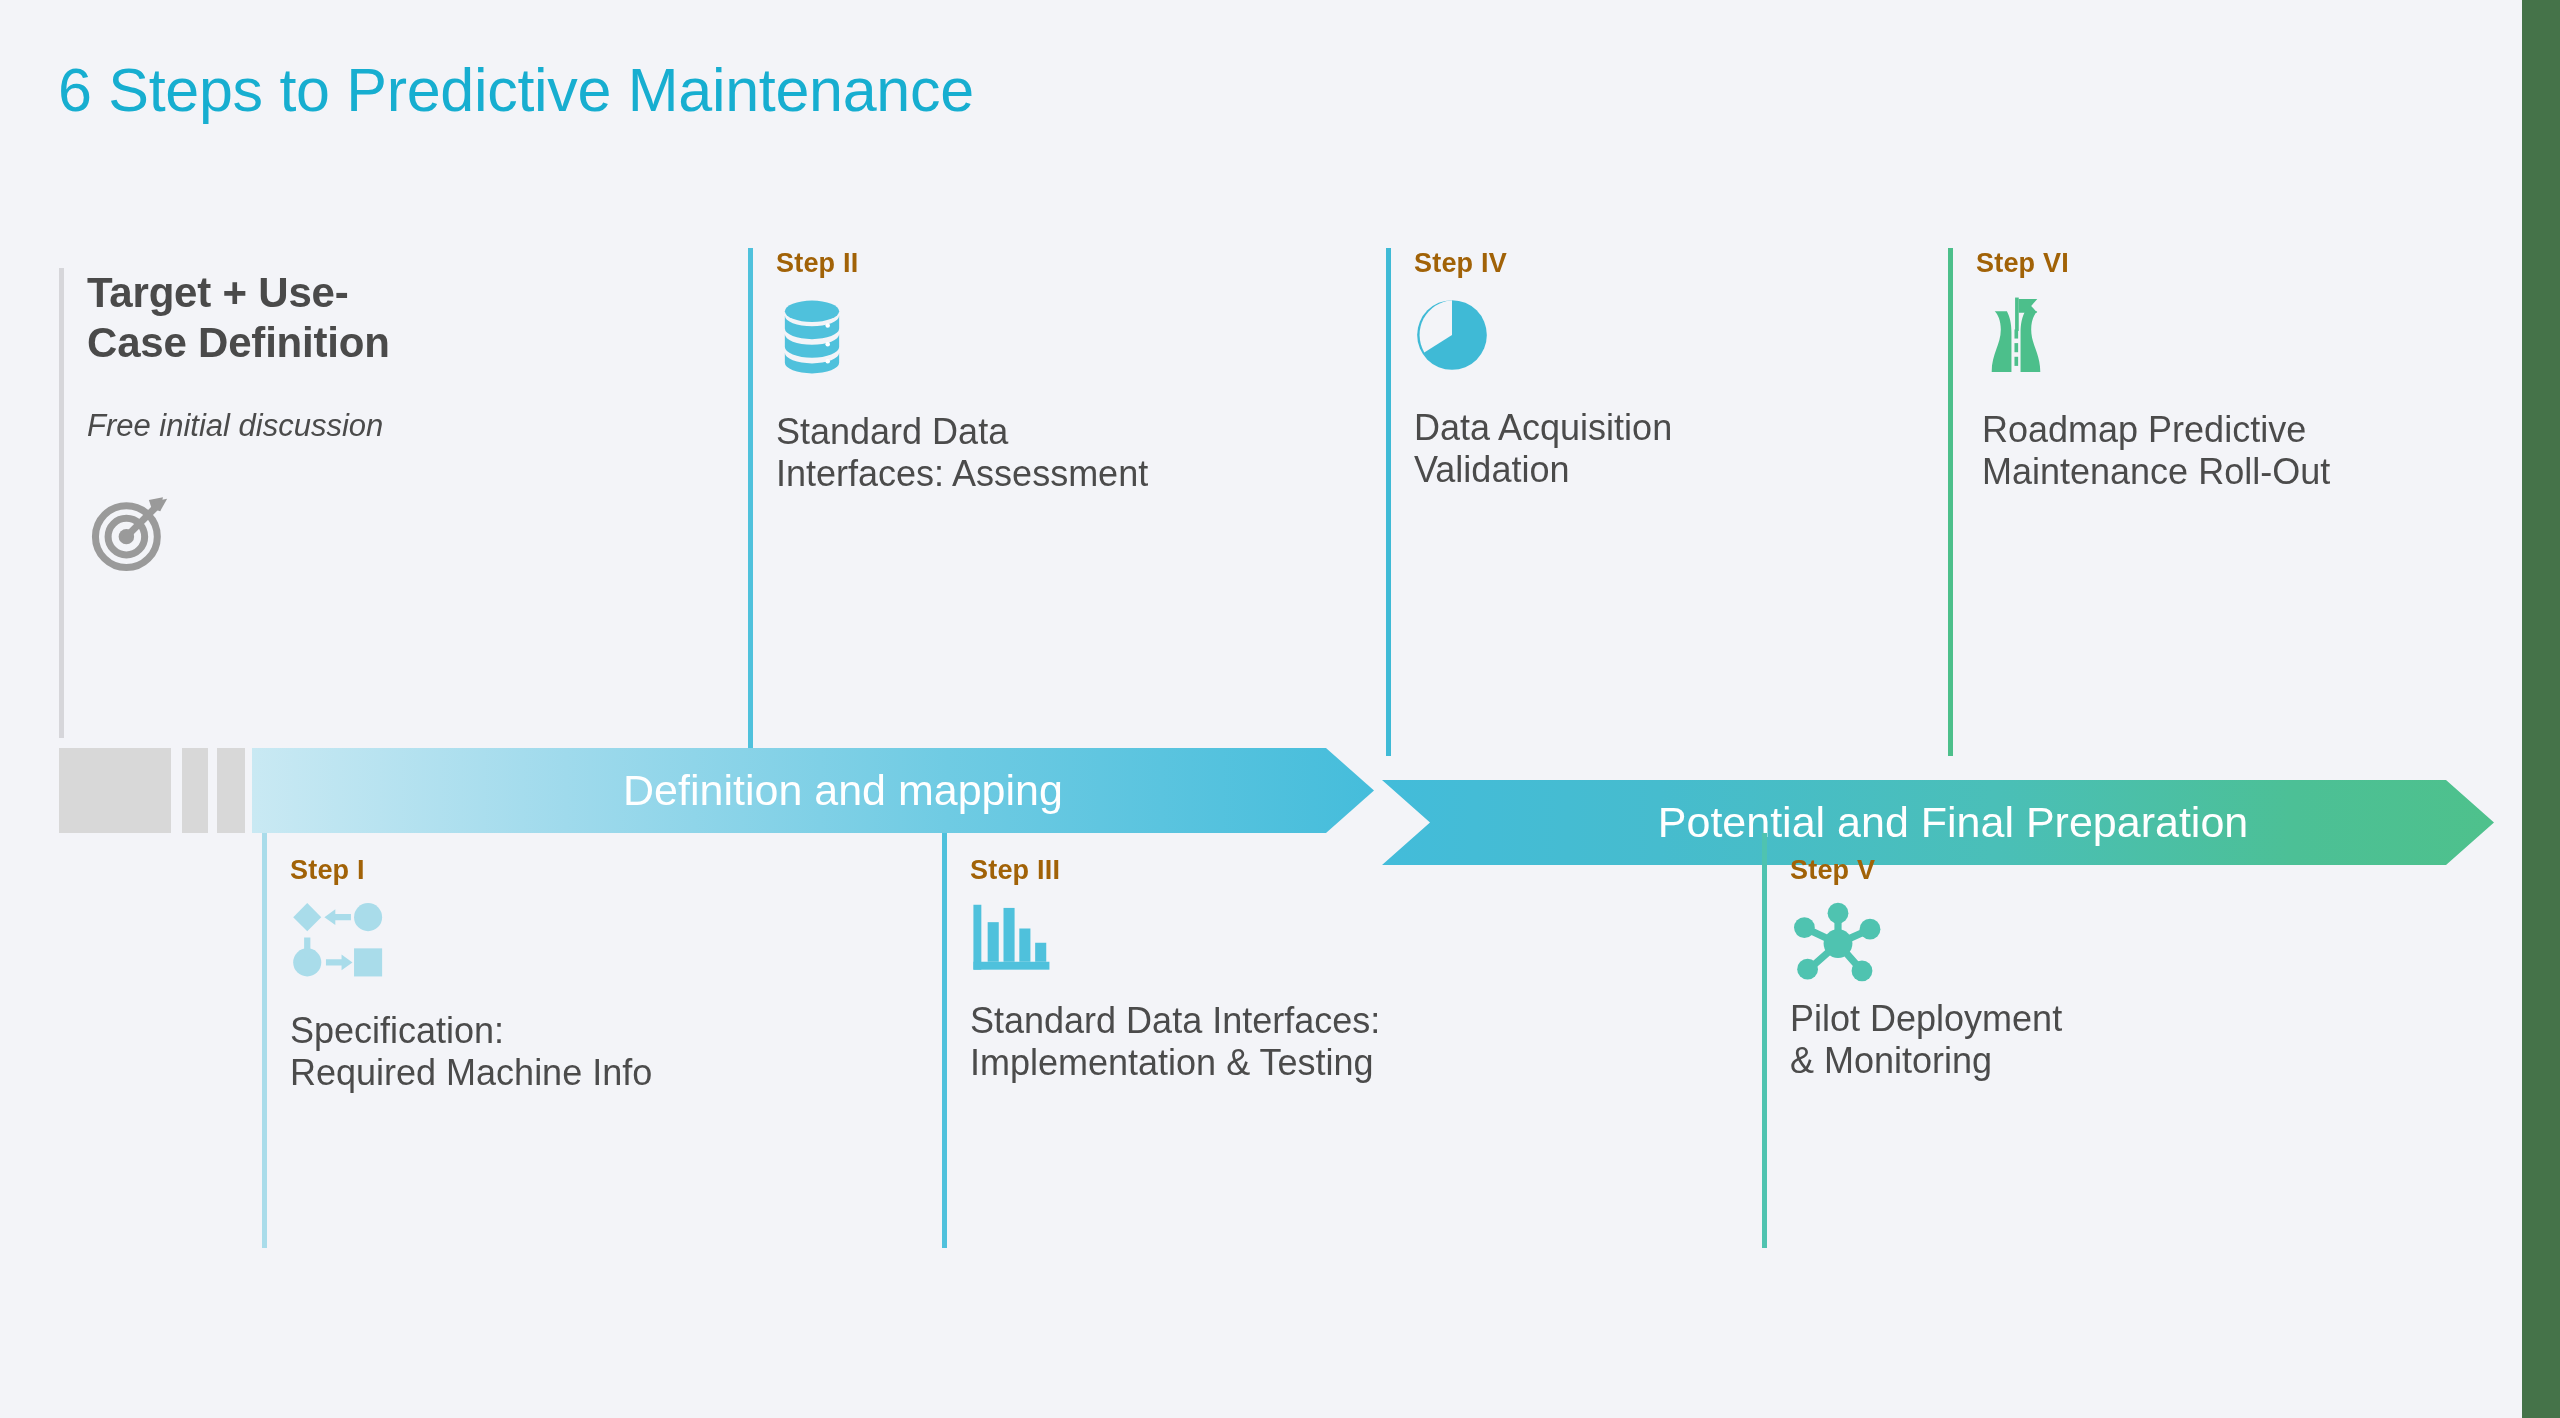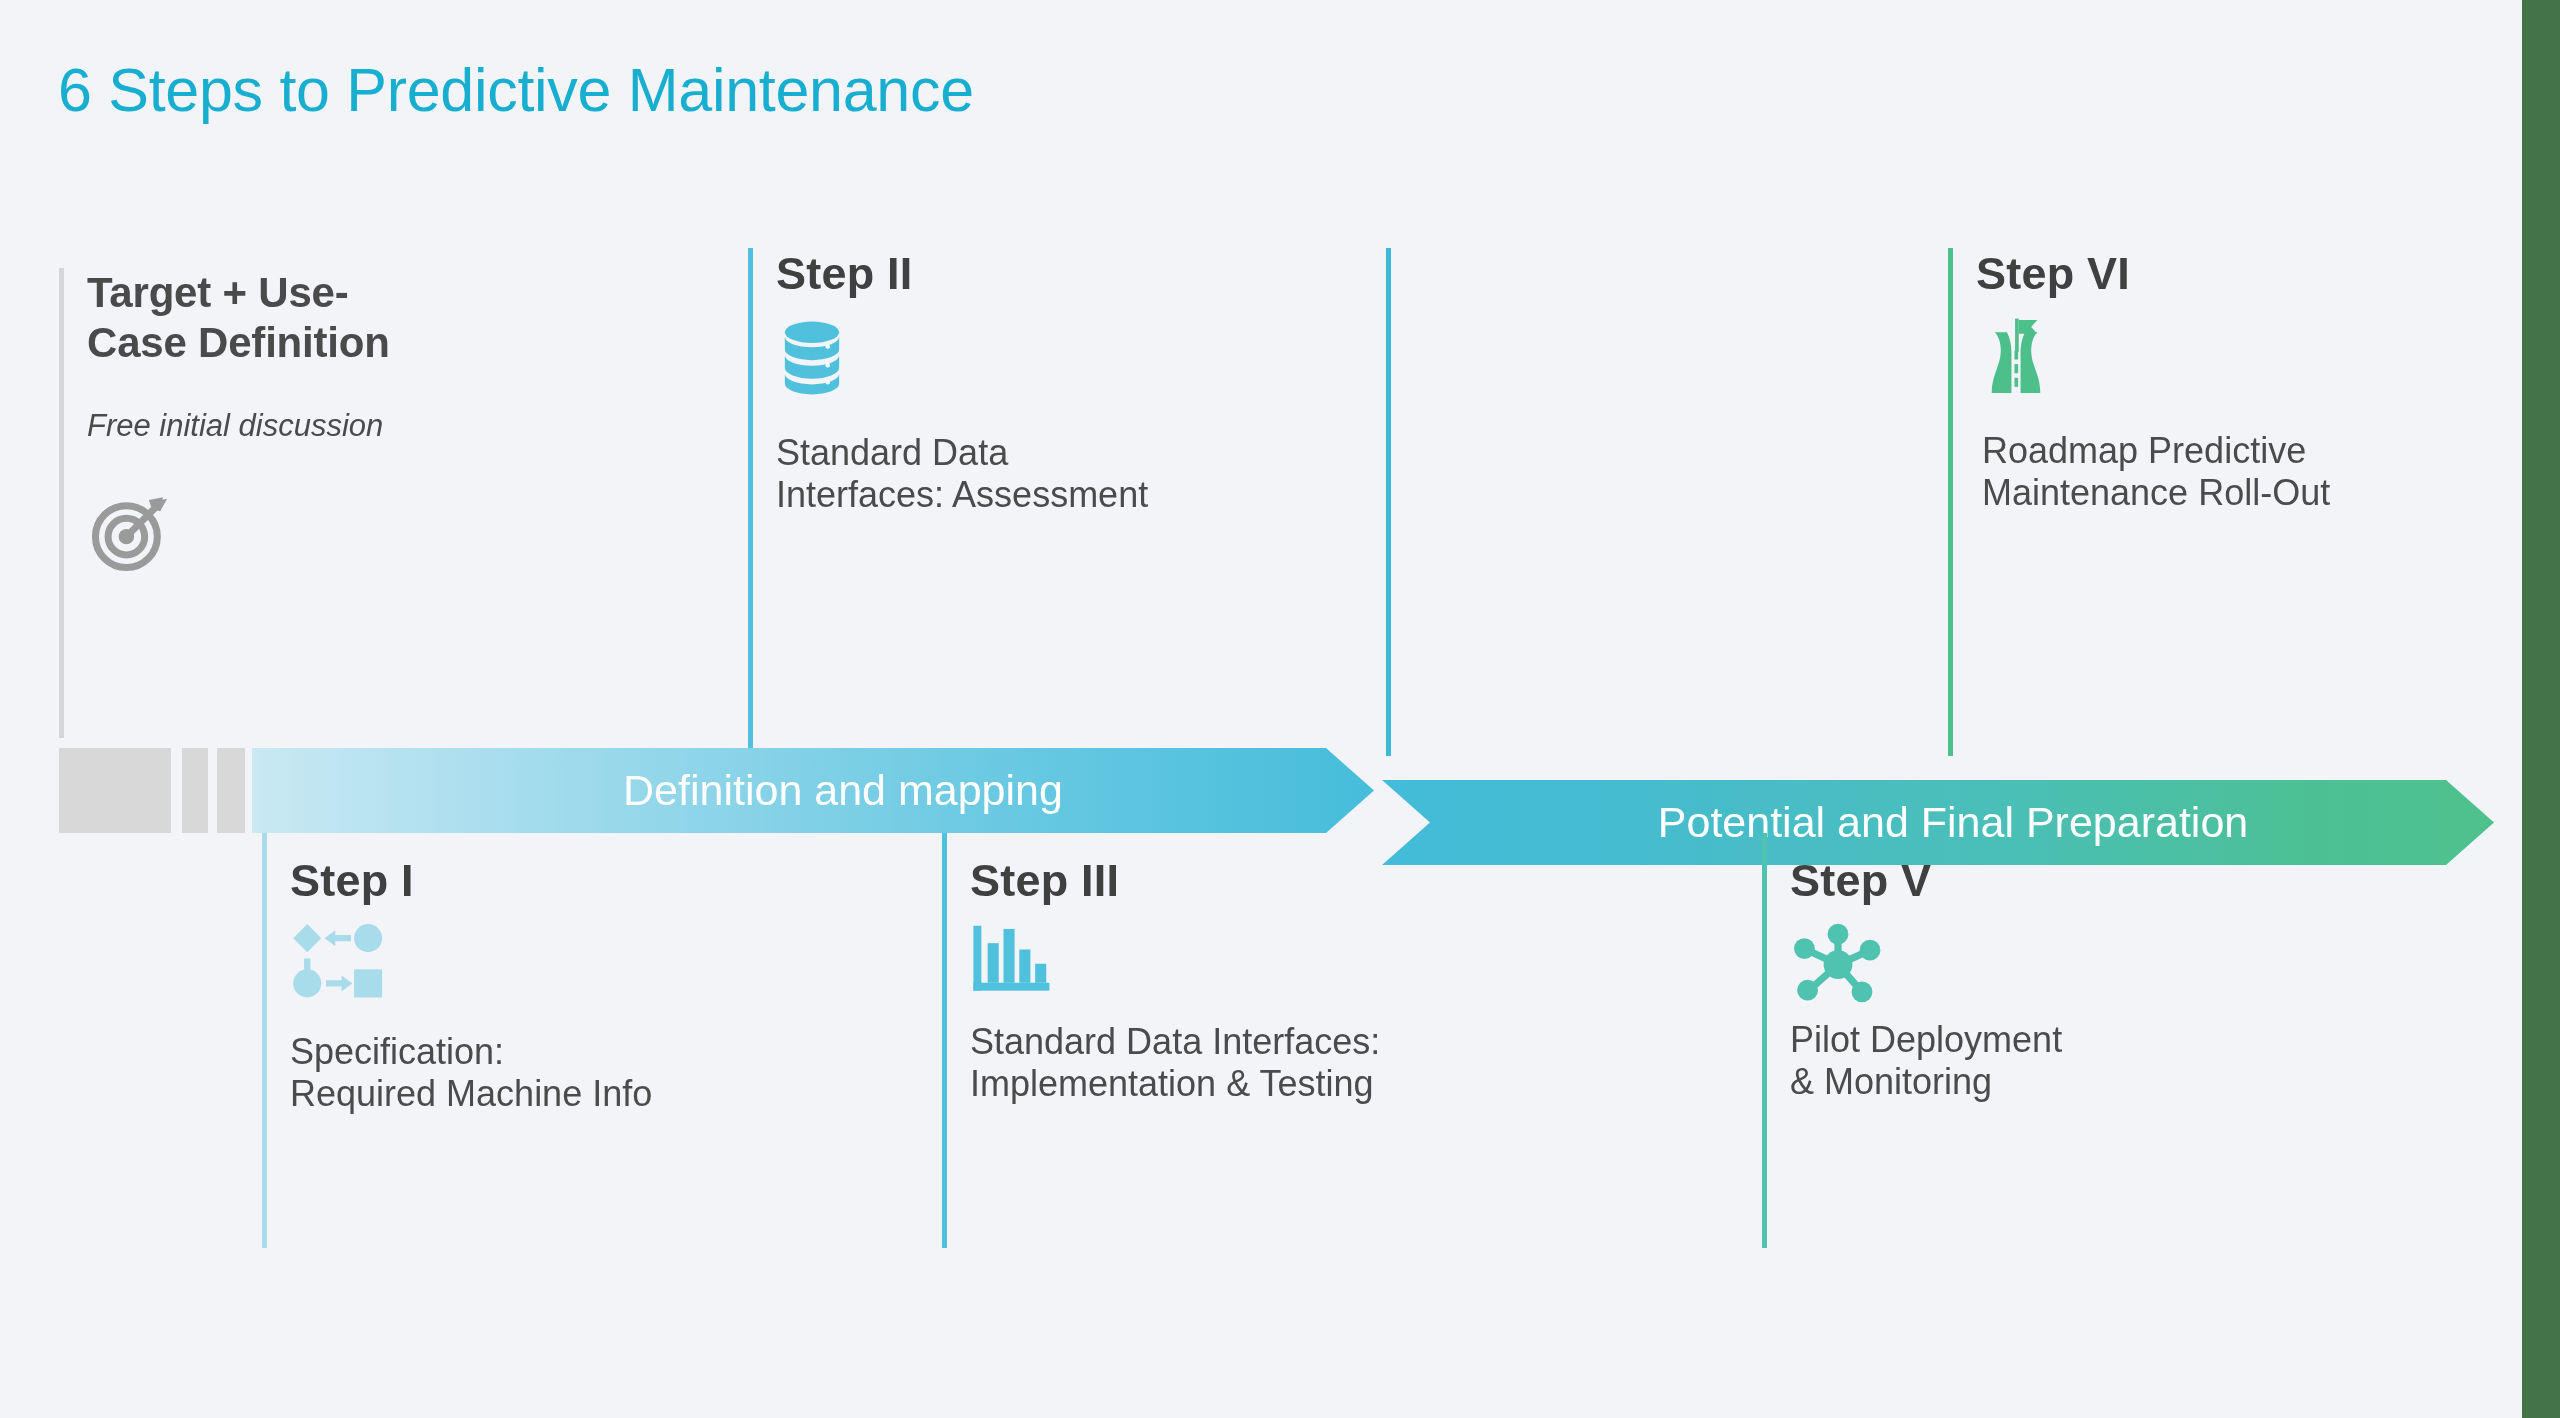--- a/index.html
+++ b/index.html
@@ -59,21 +59,21 @@
   
   .step-top { position: absolute; top: 248px; }
   .step-bot { position: absolute; top: 855px; }
 
   .vline { position: absolute; left: 0; width: 5px; }
   .vline-top { top: 0; }
 
   .step-body { padding-left: 28px; }
 
   .step-label {
-    font-size: 45px; font-weight: 700; color: #404040;
+    font-size: 27px; font-weight: 700; color: #a16207;
     letter-spacing: 0.2px; white-space: nowrap;
   }
   .step-desc {
     font-size: 36px; font-weight: 400; color: #4b4b4b;
     line-height: 1.18; white-space: pre-line;
   }
   .icon-wrap { display: block; }
 
   
   .intro { position: absolute; left: 59px; top: 268px; }
@@ -136,20 +136,31 @@
           <circle cx="35" cy="45" r="1.6" fill="#ffffff"></circle>
         </svg>
       </div>
       <div class="step-desc" style="margin-top:30px;">Standard Data
 Interfaces: Assessment</div>
     </div>
   </div>
 
   <div class="step-top" style="left:1386px; width:520px; height:508px;">
     <div class="vline vline-top" style="height:508px; background:#3fbad6;"></div>
+    <div class="step-body">
+      <div class="step-label">Step IV</div>
+      <div class="icon-wrap" style="margin-top:18px;">
+        <svg width="76" height="76" viewBox="0 0 48 48" aria-hidden="true">
+          <circle cx="24" cy="24" r="22" fill="#3fbad6"></circle>
+          <path d="M24 24 L24 2 A22 22 0 0 0 6.5 35 Z" fill="#f3f4f8"></path>
+        </svg>
+      </div>
+      <div class="step-desc" style="margin-top:30px;">Data Acquisition
+Validation</div>
+    </div>
   </div>
 
   <div class="step-top" style="left:1948px; width:600px; height:508px;">
     <div class="vline vline-top" style="height:508px; background:#4cbf8b;"></div>
     <div class="step-body">
       <div class="step-label">Step VI</div>
       <div class="icon-wrap" style="margin-top:14px;">
         <svg width="80" height="82" viewBox="0 0 52 54" aria-hidden="true">
           <path d="M10 52 C10 40 16 34 16 24 C16 18 14 14 12 12 L20 12 C22 16 23 20 23 26 L23 52 Z" fill="#4cbf8b"></path>
           <path d="M42 52 C42 40 36 34 36 24 C36 18 38 14 40 12 L32 12 C30 16 29 20 29 26 L29 52 Z" fill="#4cbf8b"></path>

